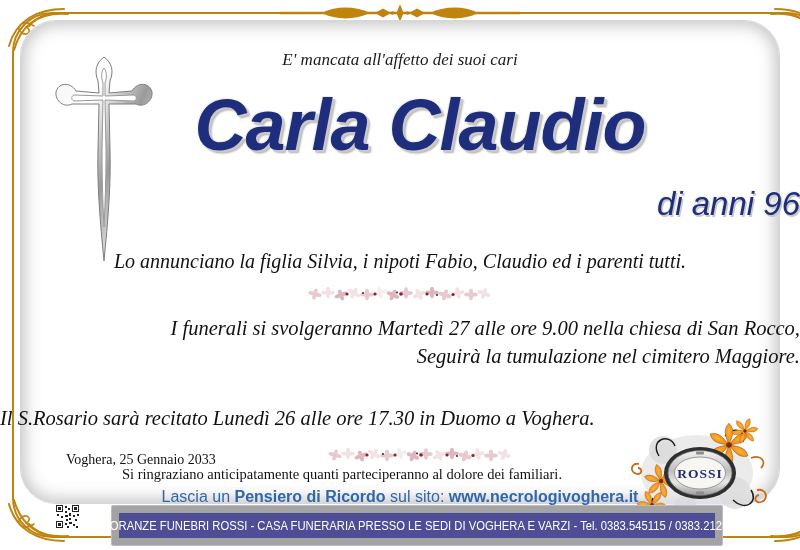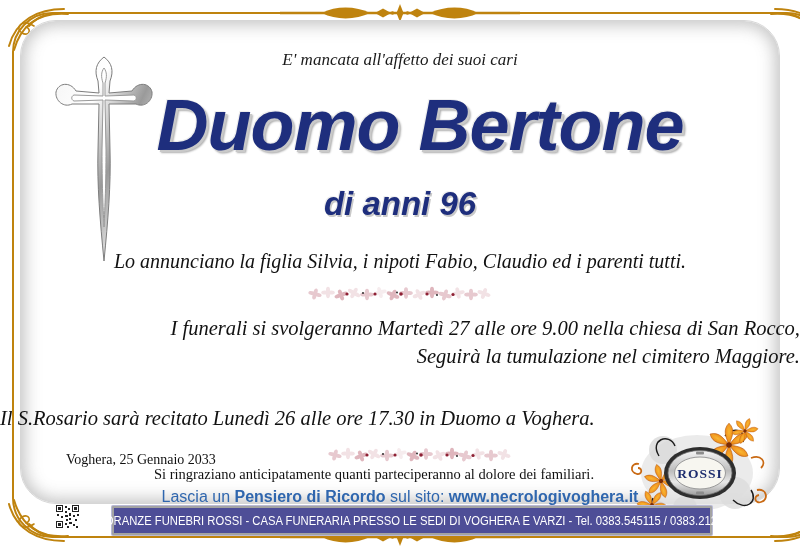--- a/index.html
+++ b/index.html
@@ -19,44 +19,44 @@
   .card{position:absolute;left:20px;top:20px;width:758px;height:482px;background:#ffffff;
         border-radius:36px;border:1px solid #d6d6d6;
         box-shadow:inset 0 0 16px 4px rgba(125,125,125,0.45);}
   
   .intro{position:absolute;left:0;top:50px;width:800px;text-align:center;
          font-style:italic;font-size:17px;color:#1a1a1a;}
   .name{position:absolute;left:60px;top:84px;width:720px;text-align:center;
         font-family:"Liberation Sans",sans-serif;font-style:italic;font-weight:900;
         font-size:72px;letter-spacing:-1px;color:#1e2e7d;white-space:nowrap;
         text-shadow:2px 2px 0 #c9c9c9,3px 3px 2px #b0b0b0,-1px -1px 0 #eeeeee;}
-  .age{position:absolute;left:0;top:185px;width:800px;text-align:center;
-       font-family:"Liberation Sans",sans-serif;font-style:italic;font-weight:700;
+  .age{position:absolute;left:0;top:185px;width:800px;text-align:right;
+       font-family:"Liberation Sans",sans-serif;font-style:italic;font-weight:400;
        font-size:33px;color:#1e2e7d;text-shadow:1.5px 1.5px 0 #c9c9c9,-1px -1px 0 #eeeeee;}
   .announce{position:absolute;left:0;top:250px;width:800px;text-align:center;
             font-style:italic;font-size:20px;color:#111;white-space:nowrap;}
   .divider{position:absolute;width:190px;height:16px;}
   .divider.d1{left:305px;top:286px;}
   .divider.d2{left:325px;top:447px;}
   .funeral{position:absolute;left:0;top:314px;width:800px;text-align:right;
            font-style:italic;font-size:20.5px;line-height:28px;color:#111;}
   .funeral div{white-space:nowrap;}
   .rosary{position:absolute;left:0;top:407px;width:800px;text-align:left;
           font-style:italic;font-size:20.5px;color:#111;white-space:nowrap;}
   .place-date{position:absolute;left:66px;top:452px;font-size:14px;color:#111;}
   .thanks{position:absolute;left:0;top:466px;width:684px;text-align:center;
-          font-size:14.5px;color:#111;margin-left:32px;}
+          font-size:14.5px;color:#111;}
   .link-line{position:absolute;left:0;top:488px;width:800px;text-align:center;
              font-family:"Liberation Sans",sans-serif;font-size:16px;color:#2f66ae;}
   .link-line b{font-weight:bold;}
   .cross{position:absolute;left:52px;top:54px;width:104px;height:212px;}
   .rossi-logo{position:absolute;left:625px;top:418px;width:150px;height:105px;}
   .qr{position:absolute;left:55px;top:504px;width:25px;height:25px;}
   .footer-bar{position:absolute;left:112px;top:506px;width:596px;height:25px;
-              background:#4e4e97;border:2px solid #a3a3a3;border-radius:1px;
+              background:#4e4e97;border:7px solid #a3a3a3;border-radius:1px;
               box-shadow:0 0 0 1px #b9b9d6;display:flex;align-items:center;justify-content:center;}
   .footer-bar span{font-family:"Liberation Sans",sans-serif;font-size:12.5px;color:#ffffff;
                    white-space:nowrap;transform:scaleX(0.90);transform-origin:center;}
 </style>
 </head>
 <body>
 
 <div class="page">
 
   <div class="gold-frame"></div>
@@ -129,21 +129,21 @@
         <stop offset="0.55" stop-color="#9a9a9a"></stop>
           <stop offset="0.75" stop-color="#e2e2e2"></stop>
         <stop offset="1" stop-color="#8a8a8a"></stop>
       </linearGradient>
     </defs>
     <path fill="url(#silver)" stroke="#7d7d7d" stroke-width="1" d="M52,2 C60,8 62,16 58,26 L57,38 L80,36 C86,26 98,28 100,37 C101,46 92,53 84,49 L57,49 L58,95 C59,130 56,165 52,206 C48,165 45,130 46,95 L47,49 L20,49 C12,53 3,46 4,37 C6,28 18,26 24,36 L47,38 L46,26 C42,16 44,8 52,2 Z"></path>
     <path fill="#ffffff" stroke="#9a9a9a" stroke-width="1" d="M52,13 C55,17 55,22 53,28 L53,41 L82,40 C85,41 85,45 82,46 L53,45 L54,95 C54,130 53,150 52,172 C51,150 50,130 50,95 L51,45 L22,46 C19,45 19,41 22,40 L51,41 L51,28 C49,22 49,17 52,13 Z"></path>
   </svg>
 
   <div class="intro">E' mancata all'affetto dei suoi cari</div>
-  <div class="name">Duomo Bertone</div>
+  <div class="name">Carla Claudio</div>
   <div class="age">di anni 96</div>
   <div class="announce">Lo annunciano la figlia Silvia, i nipoti Fabio, Claudio ed i parenti tutti.</div>
 
   <svg class="divider d1" viewBox="0 0 190 16">
     <defs>
       <g id="fl">
         <ellipse cx="-3.2" cy="0" rx="3.6" ry="2"></ellipse>
         <ellipse cx="3.2" cy="0" rx="3.6" ry="2"></ellipse>
         <ellipse cx="0" cy="-2.6" rx="2" ry="3.1"></ellipse>
         <ellipse cx="0" cy="2.6" rx="2" ry="3.1"></ellipse>

